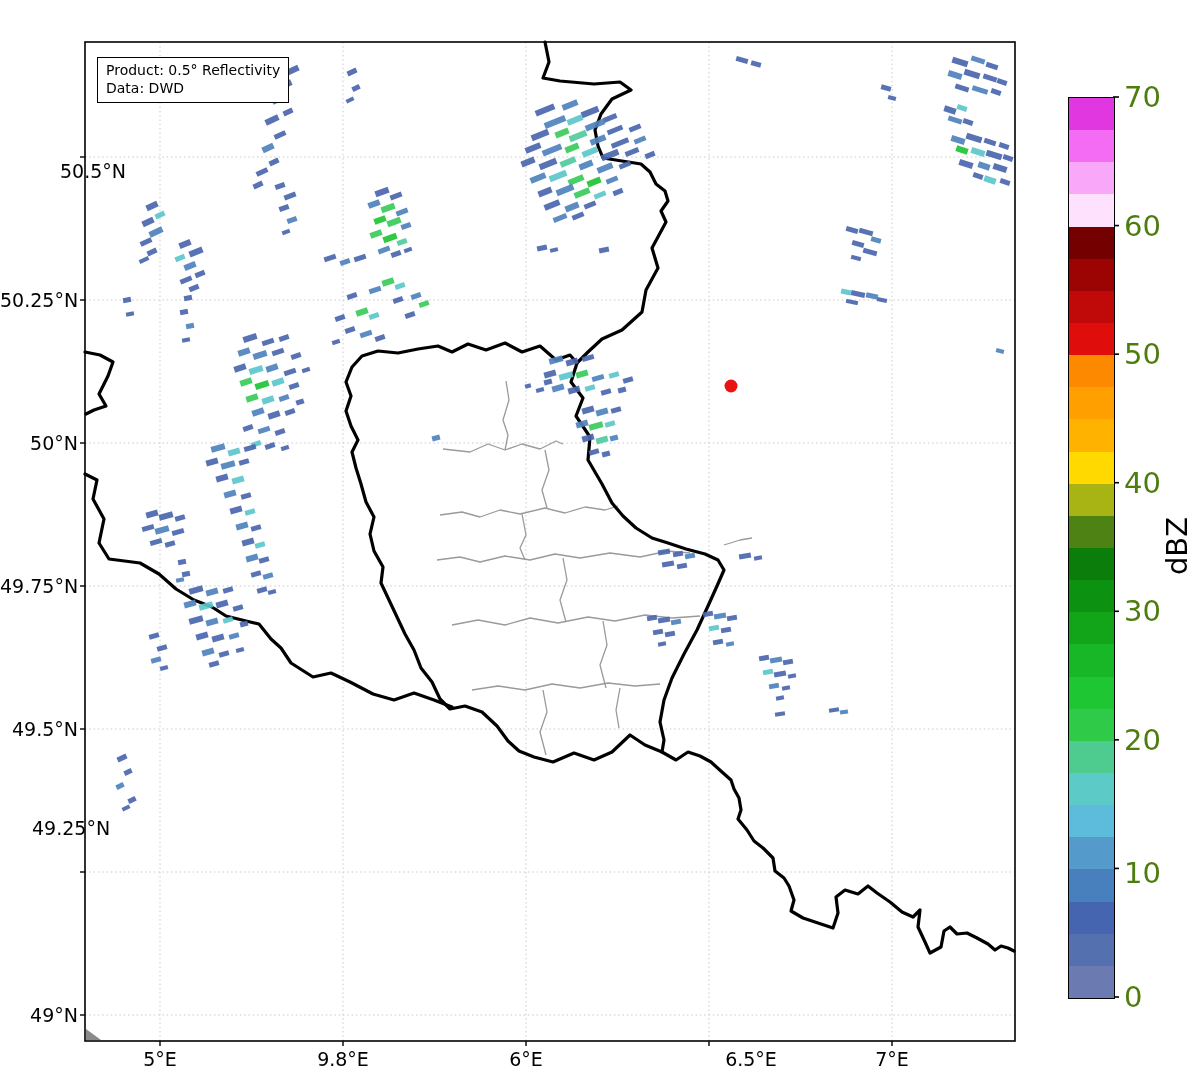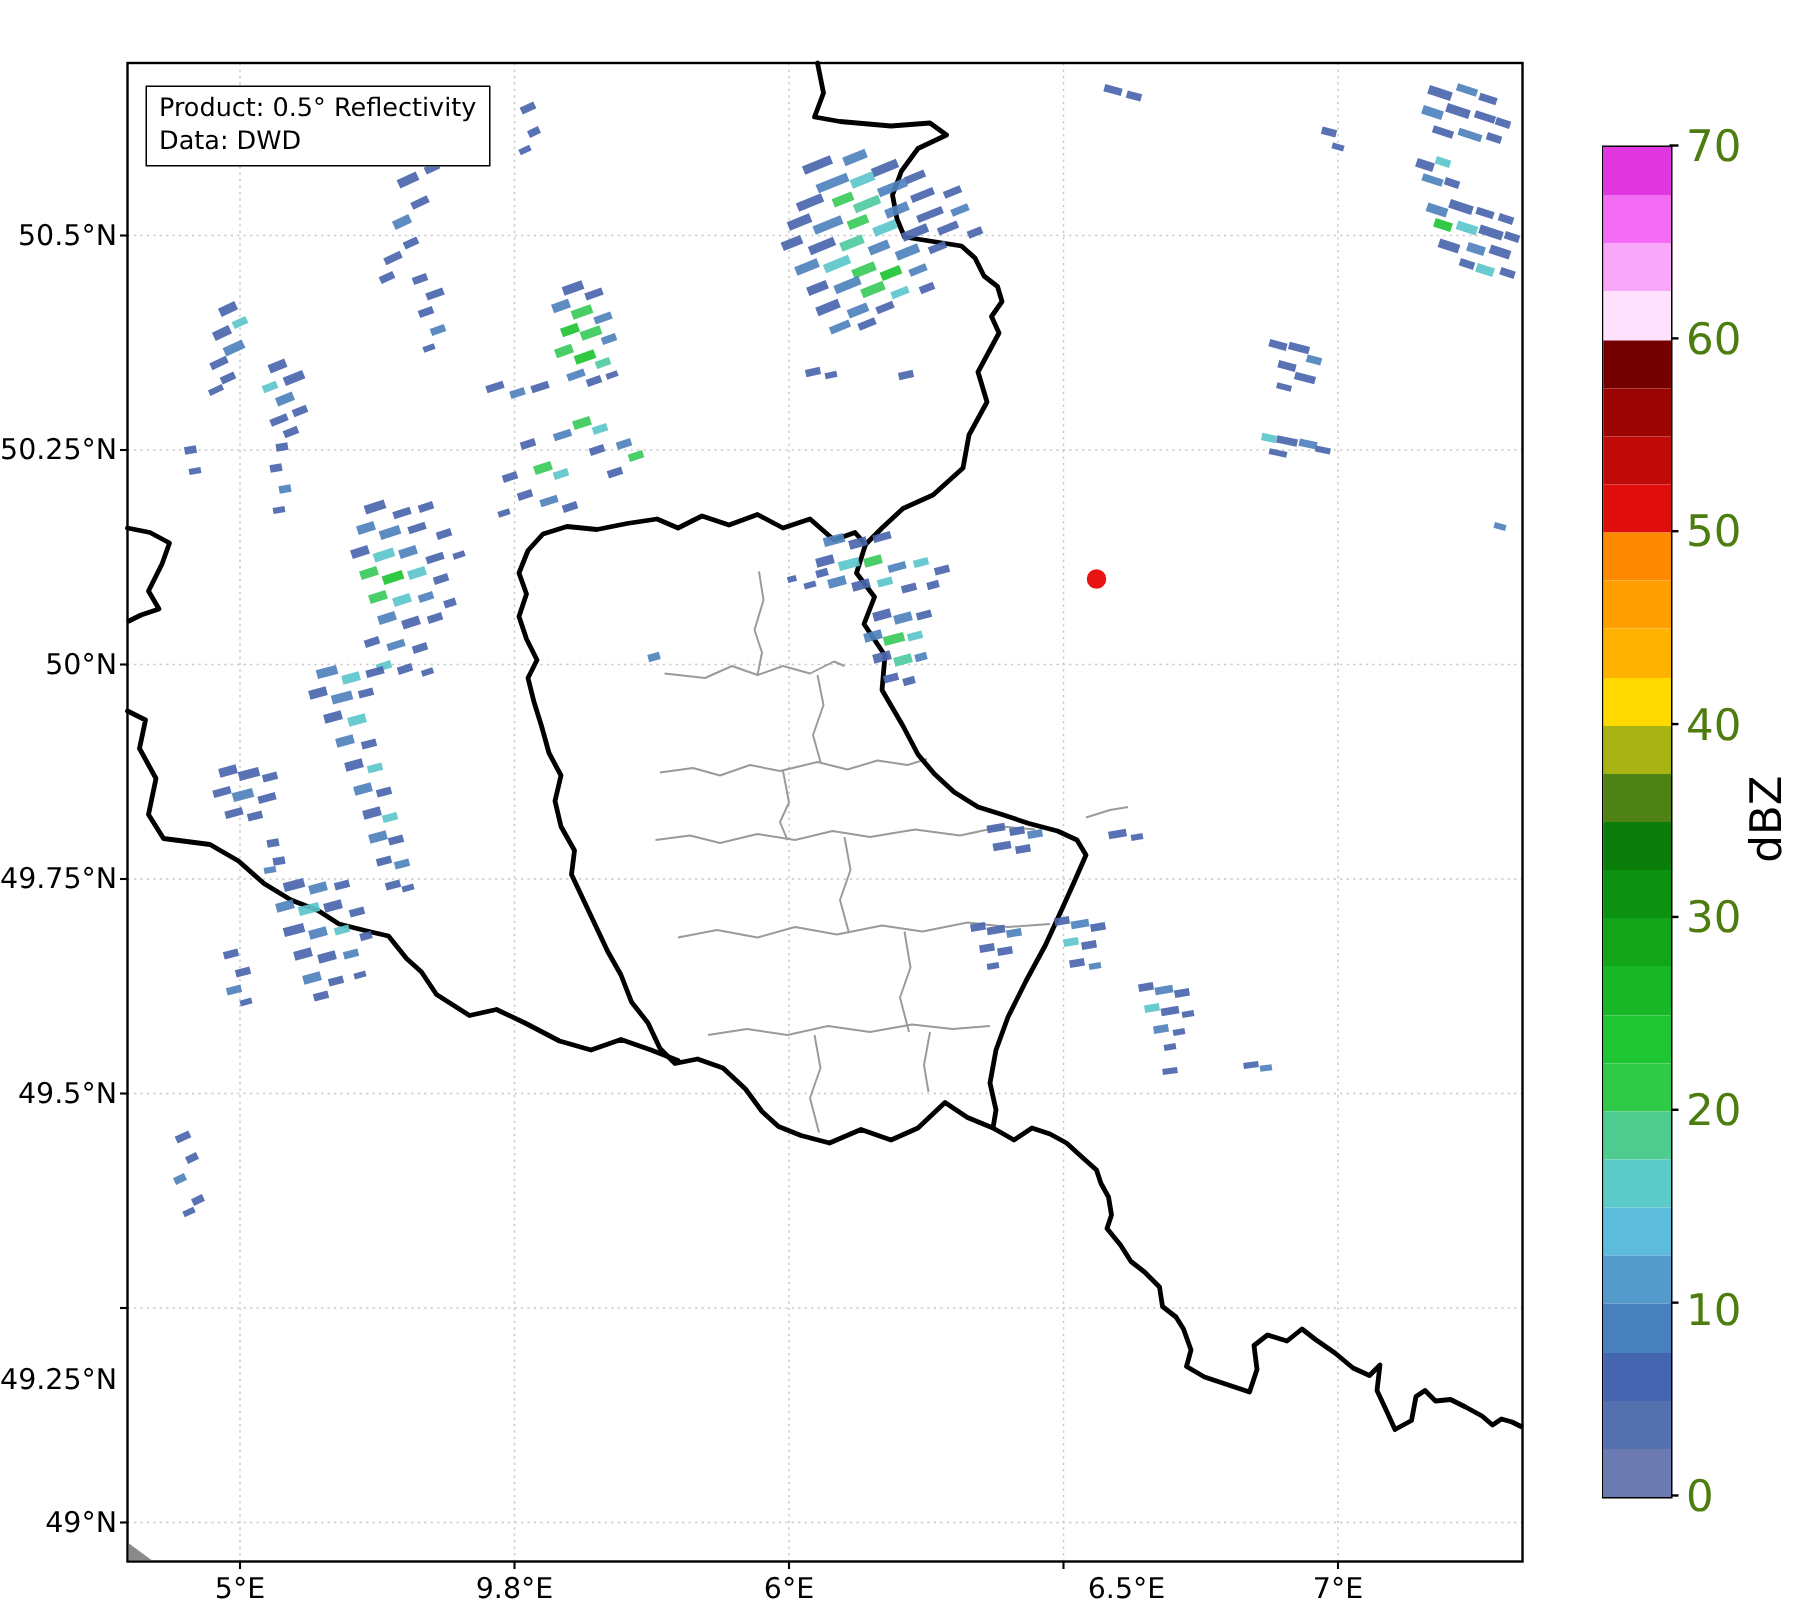--- a/index.html
+++ b/index.html
@@ -7,21 +7,21 @@
     position:relative;width:1202px;height:1081px;background:#ffffff;
     font-family:"DejaVu Sans","Liberation Sans",sans-serif;color:#000;overflow:hidden;
   }
   #map-svg{position:absolute;left:0;top:0;}
   .title{
     position:absolute;left:85px;top:6px;width:930px;text-align:center;
     font-size:30px;color:#000;letter-spacing:0px;
   }
   .annot-box{
     position:absolute;left:97px;top:57px;background:#ffffff;border:1.4px solid #000;
-    padding:3px 8px 4px 8px;font-size:17px;line-height:1.32;white-space:nowrap;z-index:5;
+    padding:3px 8px 4px 8px;font-size:14px;line-height:1.32;white-space:nowrap;z-index:5;
   }
   .axis-label{position:absolute;font-size:19px;color:#000;white-space:nowrap;}
   .lat-label{left:0;width:78px;text-align:right;transform:translateY(-50%);}
   .lon-label{top:1048px;transform:translateX(-50%);}
   .cbar-label{position:absolute;font-size:29px;color:#4d7c0f;transform:translateY(-50%);white-space:nowrap;}
   #colorbar{
     position:absolute;left:1068px;top:97px;width:45px;height:900px;
     display:flex;flex-direction:column-reverse;border:1.5px solid #000;box-sizing:content-box;
   }
   #colorbar .seg{flex:1 1 auto;}
@@ -432,26 +432,26 @@
       <div class="seg" style="background: rgb(192, 10, 10);"></div>
       <div class="seg" style="background: rgb(156, 3, 3);"></div>
       <div class="seg" style="background: rgb(116, 0, 0);"></div>
       <div class="seg" style="background: rgb(253, 225, 253);"></div>
       <div class="seg" style="background: rgb(249, 168, 249);"></div>
       <div class="seg" style="background: rgb(243, 108, 243);"></div>
       <div class="seg" style="background: rgb(225, 55, 225);"></div>
     </div>
   <div id="dbz-label">dBZ</div>
 
-<div class="axis-label lat-label" style="top: 157px;">50.5°N</div>
+<div class="axis-label lat-label" style="top: 171px; padding-left: 48px;">50.5°N</div>
     <div class="axis-label lat-label" style="top: 300px;">50.25°N</div>
     <div class="axis-label lat-label" style="top: 443px;">50°N</div>
     <div class="axis-label lat-label" style="top: 586px;">49.75°N</div>
     <div class="axis-label lat-label" style="top: 729px;">49.5°N</div>
-    <div class="axis-label lat-label" style="top: 920px;">49.25°N</div>
+    <div class="axis-label lat-label" style="top: 828px; padding-left: 32px;">49.25°N</div>
     <div class="axis-label lat-label" style="top: 1015px;">49°N</div>
     <div class="axis-label lon-label" style="left: 160px;">5°E</div>
     <div class="axis-label lon-label" style="left: 343px;">9.8°E</div>
     <div class="axis-label lon-label" style="left: 526px;">6°E</div>
     <div class="axis-label lon-label" style="left: 751px;">6.5°E</div>
     <div class="axis-label lon-label" style="left: 892px;">7°E</div>
     <div class="cbar-label" style="left: 1124px; top: 997px;">0</div>
     <div class="cbar-label" style="left: 1124px; top: 861px; margin-top: 12px;">10</div>
     <div class="cbar-label" style="left: 1124px; top: 739.857px;">20</div>
     <div class="cbar-label" style="left: 1124px; top: 611.286px;">30</div>

